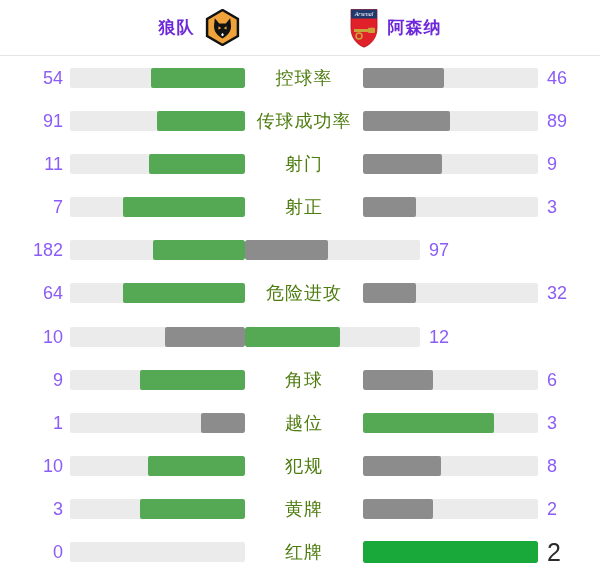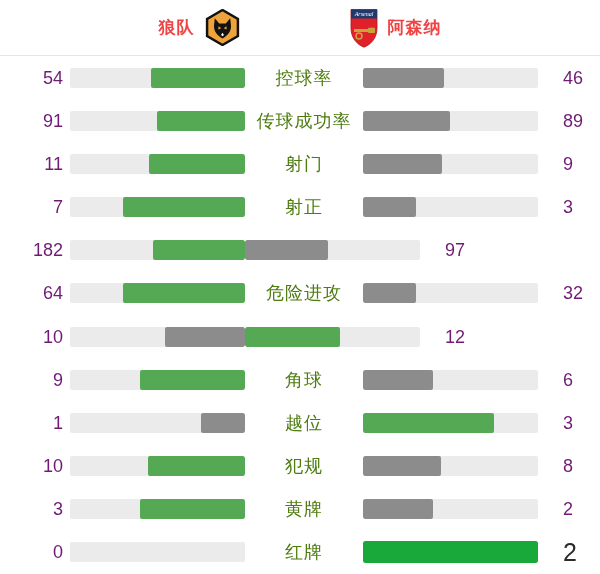--- a/index.html
+++ b/index.html
@@ -18,43 +18,43 @@
     align-items:center;
     justify-content:center;
     gap:108px;
     border-bottom:1px solid #e5e5e5;
     box-sizing:content-box;
   }
   .team{display:flex;align-items:center;gap:9px;}
   .team-name{
     font-size:17px;
     font-weight:600;
-    color:#ef4444;
+    color:#6d28d9;
     letter-spacing:1px;
     font-family:Liberation Mono, monospace;
   }
   .crest{display:block;}
   
   .stats{
     height:518px;
     display:flex;
     flex-direction:column;
   }
   .row{
     flex:1;
     display:flex;
     align-items:center;
   }
   .val{
     font-size:18px;
-    color:#701a75;
+    color:#8b5cf6;
     line-height:1;
   }
   .val-home{width:63px;text-align:right;box-sizing:border-box;}
-  .val-away{width:62px;text-align:left;padding-left:25px;box-sizing:border-box;}
+  .val-away{width:62px;text-align:left;padding-left:9px;box-sizing:border-box;}
   .val-away.em{font-size:25px;color:#2b2b2b;}
   .barwrap-home{width:182px;padding-left:7px;box-sizing:border-box;}
   .barwrap-away{width:175px;box-sizing:border-box;}
   .bar{
     position:relative;
     height:20px;
     background:#ebebeb;
     border-radius:2px;
     overflow:hidden;
   }

